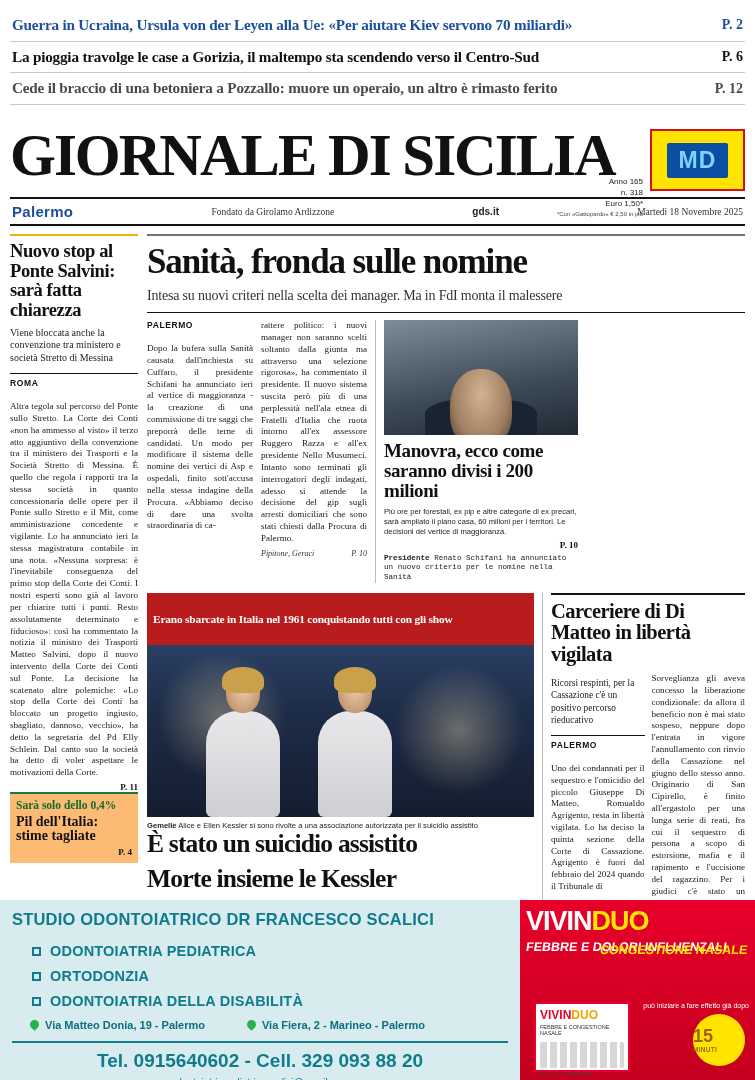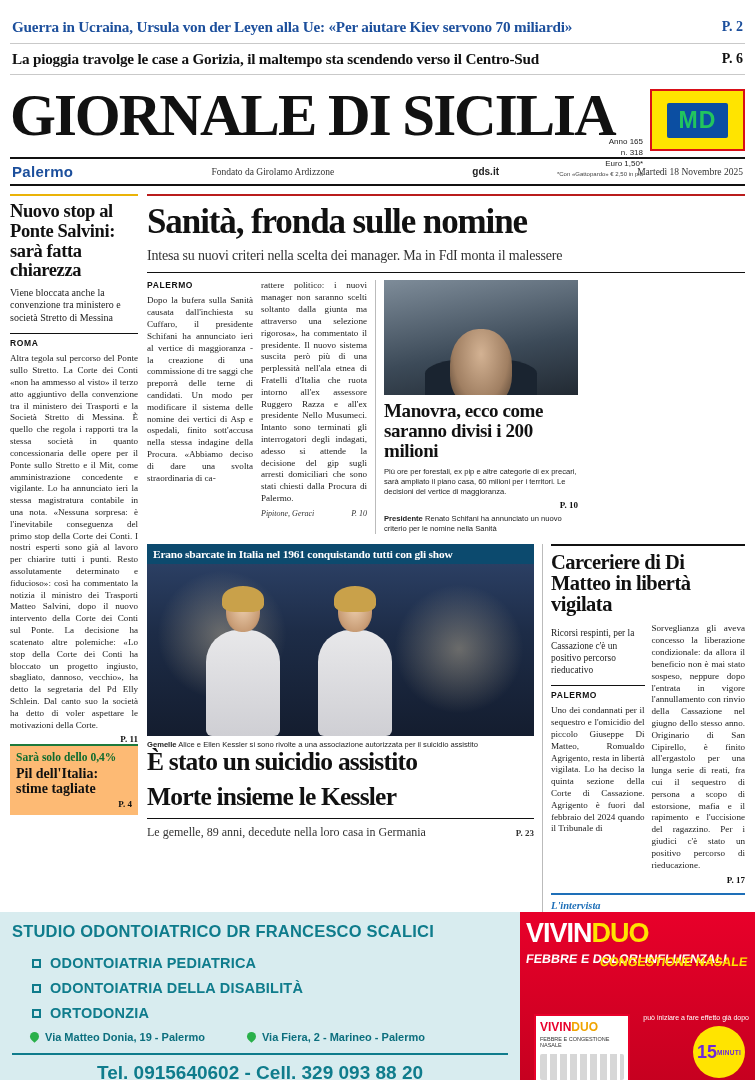--- a/index.html
+++ b/index.html
@@ -17,23 +17,22 @@
   }
   .page {
     width: 755px;
     height: 1080px;
     position: relative;
     box-sizing: border-box;
   }
 
   
   .teasers {
-    padding: 0 10px;
-    box-sizing: border-box;
-    margin-top: 12px;
+    padding: 10px 10px;
+    box-sizing: border-box;
   }
   .teaser {
     display: flex;
     align-items: center;
     justify-content: space-between;
     border-bottom: 1px solid #c9c9c9;
     padding: 7px 2px 7px 2px;
     box-sizing: border-box;
   }
   .teaser:first-child { border-top: none; }
@@ -80,21 +79,21 @@
     background: #ffe400;
     display: flex;
     align-items: center;
     justify-content: center;
     box-sizing: border-box;
     margin-top: 4px;
     flex: 0 0 auto;
   }
   .md-inner {
     background: #0b4ea2;
-    color: #22c55e;
+    color: #7dd3fc;
     font-family: "Liberation Sans", sans-serif;
     font-weight: bold;
     font-size: 23px;
     letter-spacing: 1px;
     padding: 4px 12px;
     border-radius: 2px;
   }
   .masthead-meta {
     position: absolute;
     right: 112px;
@@ -186,21 +185,21 @@
     margin-top: 9px;
     padding-top: 4px;
     border-top: 1px solid #111;
   }
   .body-text {
     font-family: "Liberation Serif", serif;
     font-size: 9.1px;
     line-height: 1.30;
     text-align: justify;
     color: #1a1a1a;
-    margin-top: 5px;
+    margin-top: 13px;
     hyphens: auto;
   }
   .pageref {
     font-family: "Liberation Serif", serif;
     font-weight: bold;
     font-size: 9px;
     text-align: right;
     margin-top: 3px;
   }
   .green-box {
@@ -226,21 +225,21 @@
     color: #111;
   }
 
   
   .main-title {
     font-family: "Liberation Serif", serif;
     font-weight: bold;
     font-size: 35px;
     letter-spacing: -1.1px;
     line-height: 1.0;
-    border-top: 2px solid #b91c1c;
+    border-top: 2px solid #737373;
     padding-top: 8px;
   }
   .main-sub {
     font-family: "Liberation Serif", serif;
     font-size: 14px;
     color: #333;
     margin-top: 9px;
     padding-bottom: 8px;
     border-bottom: 1px solid #111;
     letter-spacing: -0.2px;
@@ -287,26 +286,26 @@
   .caption {
     font-family: "Liberation Sans", sans-serif;
     font-size: 7.6px;
     line-height: 1.3;
     color: #222;
     margin-top: 4px;
   }
   .caption b { font-weight: bold; }
 
   .band {
-    background: #0c4a6e;
+    background: #b91c1c;
     color: #fff;
     font-family: "Liberation Serif", serif;
     font-weight: bold;
     font-size: 11.4px;
-    padding: 4px 6px;
+    padding: 20px 6px;
     box-sizing: border-box;
     letter-spacing: -0.2px;
   }
   .kessler-photo {
     width: 100%;
     height: 172px;
     position: relative;
     overflow: hidden;
     background: linear-gradient(180deg,#2b3f63 0%, #1d2c47 40%, #141d2f 100%);
   }
@@ -590,27 +589,27 @@
     font-size: 6px;
     color: #444;
     margin-top: 2px;
   }
   .viv-badge {
     position: absolute;
     right: 10px; bottom: 14px;
     width: 52px; height: 52px;
     border-radius: 50%;
     background: #ffe400;
-    color: #6d28d9;
+    color: #a16207;
     font-family: "Liberation Sans", sans-serif;
     font-weight: bold;
     font-size: 18px;
     display: flex;
-    flex-direction: row;
-    align-items: center;
+    flex-direction: column;
+    align-items: flex-start;
     justify-content: center;
     line-height: 1;
   }
   .viv-badge small {
     font-size: 6.5px;
     letter-spacing: 0.3px;
     margin-top: 2px;
   }
   .viv-note {
     position: absolute;
@@ -628,20 +627,24 @@
 <div class="page">
 
   <div class="teasers">
     <div class="teaser">
       <div class="teaser-text t-blue">Guerra in Ucraina, Ursula von der Leyen alla Ue: «Per aiutare Kiev servono 70 miliardi»</div>
       <div class="teaser-page t-blue">P. 2</div>
     </div>
     <div class="teaser">
       <div class="teaser-text t-black">La pioggia travolge le case a Gorizia, il maltempo sta scendendo verso il Centro-Sud</div>
       <div class="teaser-page t-black">P. 6</div>
+    </div>
+    <div class="teaser">
+      <div class="teaser-text t-gray">Cede il braccio di una betoniera a Pozzallo: muore un operaio, un altro è rimasto ferito</div>
+      <div class="teaser-page t-gray">P. 12</div>
     </div>
   </div>
 
   <div class="masthead">
     <div class="logo-title">GIORNALE DI SICILIA</div>
     <div class="md-box">
       <div class="md-inner">MD</div>
     </div>
     <div class="masthead-meta">
       <div>Anno 165</div>
@@ -692,21 +695,21 @@
         </div>
 
         <div class="col-right">
           <div class="photo portrait">
             <div class="suit"></div>
             <div class="face"></div>
           </div>
           <div class="r-head" style="margin-top:6px;">Manovra, ecco come saranno divisi i 200 milioni</div>
           <div class="caption" style="margin-top:6px;">Più ore per forestali, ex pip e altre categorie di ex precari, sarà ampliato il piano casa, 60 milioni per i territori. Le decisioni del vertice di maggioranza.</div>
           <div class="pageref">P. 10</div>
-          <div class="caption" style="margin-top:4px;">
+          <div class="caption" style="margin-top:4px;font-family:Liberation Mono, monospace;">
             <b>Presidente</b>
             <span>Renato Schifani ha annunciato un nuovo criterio per le nomine nella Sanità</span>
           </div>
         </div>
       </div>
 
       <div class="main-cols" style="margin-top:10px;">
 
         <div style="flex:1 1 auto;">
           <div class="band">Erano sbarcate in Italia nel 1961 conquistando tutti con gli show</div>
@@ -769,22 +772,22 @@
       </div>
     </div>
   </div>
 
   <div class="ads">
 
     <div class="ad-dent">
       <div class="dent-title">STUDIO ODONTOIATRICO DR FRANCESCO SCALICI</div>
       <ul>
         <li><span class="sq"></span><span>ODONTOIATRIA PEDIATRICA</span></li>
+        <li><span class="sq"></span><span>ORTODONZIA</span></li>
         <li><span class="sq"></span><span>ODONTOIATRIA DELLA DISABILITÀ</span></li>
-        <li><span class="sq"></span><span>ORTODONZIA</span></li>
       </ul>
       <div class="ad-addr">
         <span><i class="pin"></i><span>Via Matteo Donia, 19 - Palermo</span></span>
         <span><i class="pin"></i><span>Via Fiera, 2 - Marineo - Palermo</span></span>
       </div>
       <div class="ad-phone">Tel. 0915640602 - Cell. 329 093 88 20</div>
       <div class="ad-mail">odontoiatriapediatricascalici@gmail.com</div>
     </div>
 
     <div class="ad-viv">

